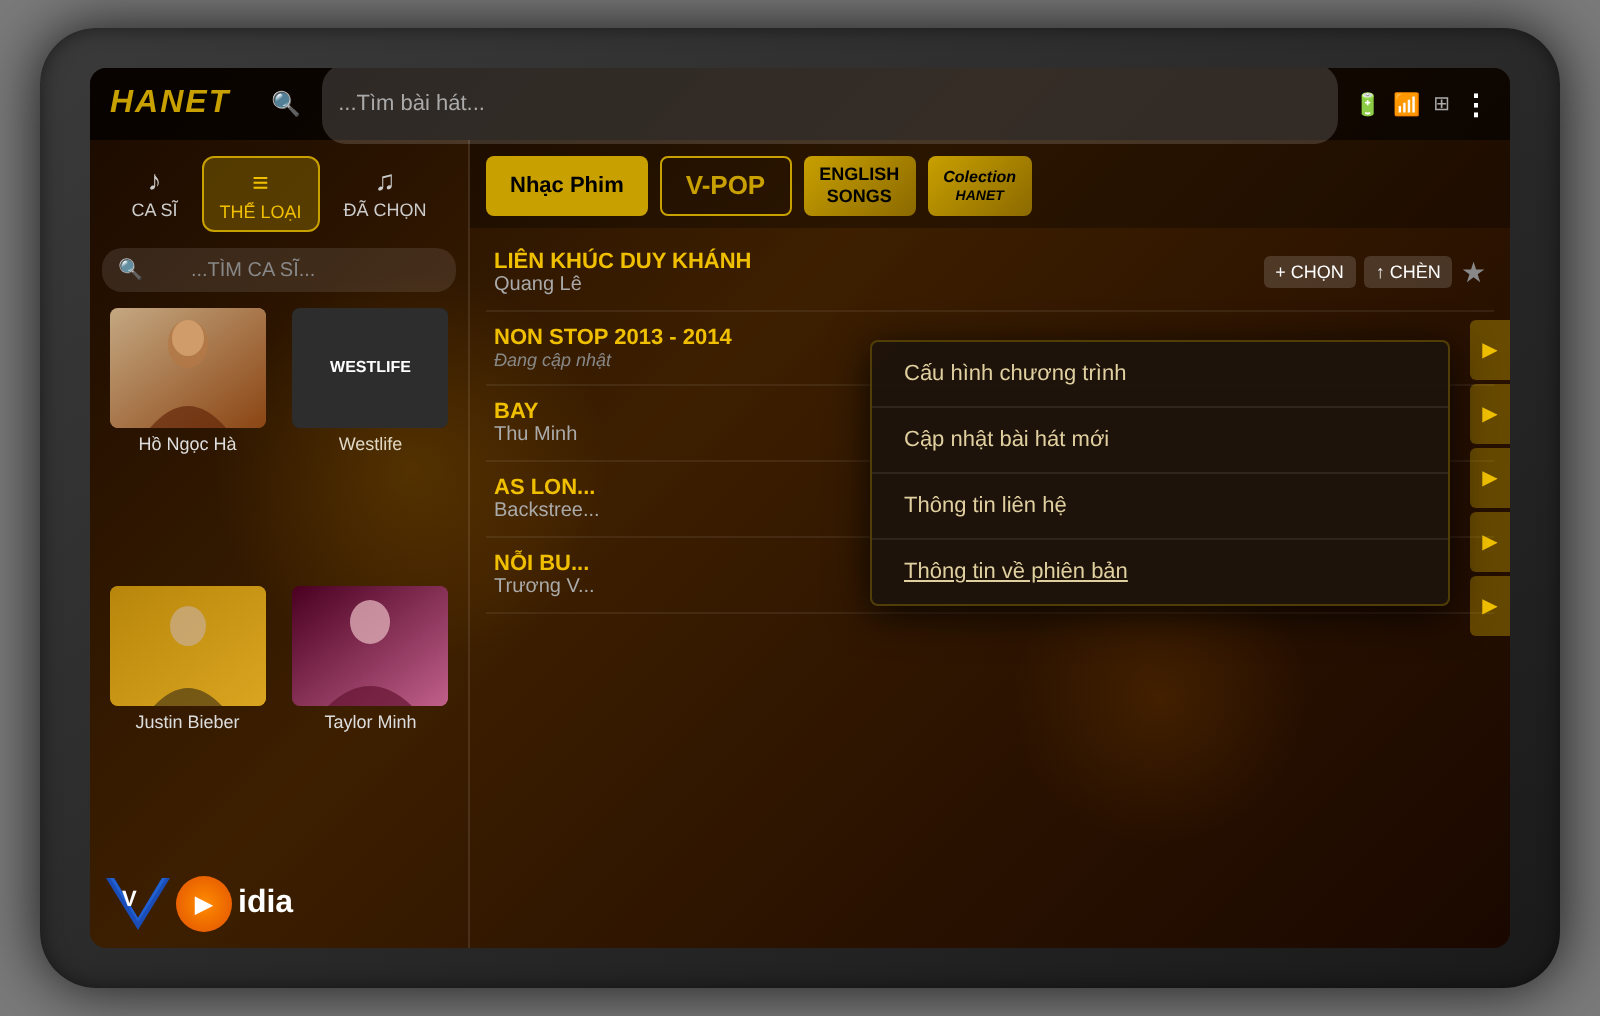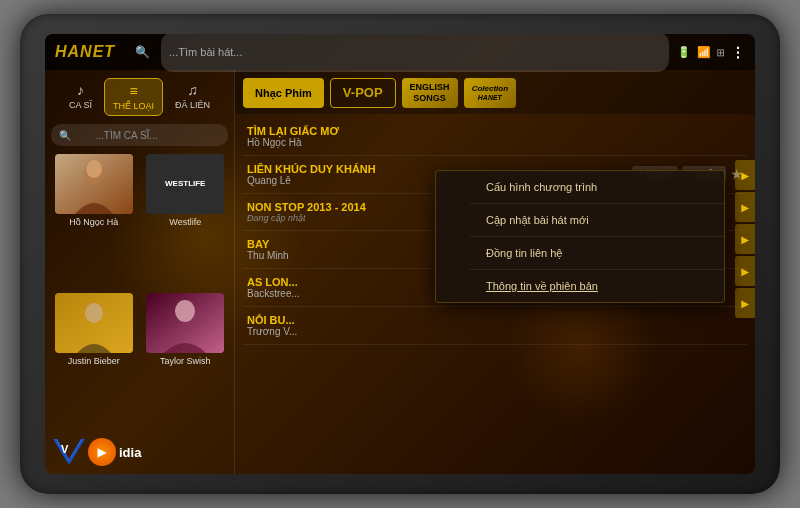--- a/index.html
+++ b/index.html
@@ -234,21 +234,21 @@
       border-radius: 50%;
       background: radial-gradient(circle, #ff8c00, #e05000);
       display: flex;
       align-items: center;
       justify-content: center;
       color: #fff;
       font-size: 12px;
     }
     .vidia-text {
       color: #fff;
-      font-size: 13px;
+      font-size: 16px;
       font-weight: bold;
     }
 
     
     .right-panel {
       flex: 1;
       display: flex;
       flex-direction: column;
       overflow: hidden;
       position: relative;
@@ -387,21 +387,20 @@
       position: absolute;
       top: 100px;
       left: 200px;
       right: 30px;
       background: rgba(30,20,10,0.97);
       border: 1px solid rgba(200,160,0,0.3);
       border-radius: 4px;
       overflow: hidden;
       pointer-events: all;
       box-shadow: 0 4px 20px rgba(0,0,0,0.8);
-      padding-left: 34px;
     }
     .dropdown-item {
       padding: 10px 16px;
       color: #e0d0a0;
       font-size: 11px;
       border-bottom: 1px solid rgba(255,255,255,0.08);
       cursor: pointer;
       display: flex;
       align-items: center;
       gap: 8px;
@@ -462,21 +461,21 @@
           <div class="cat-tab">
             <span class="cat-tab-icon">♪</span>
             <span>CA SĨ</span>
           </div>
           <div class="cat-tab active">
             <span class="cat-tab-icon">≡</span>
             <span>THỂ LOẠI</span>
           </div>
           <div class="cat-tab">
             <span class="cat-tab-icon">♫</span>
-            <span>ĐÃ LIÊN</span>
+            <span>ĐÃ CHỌN</span>
           </div>
         </div>
 
         <div class="search-artist">
           <span class="s-icon">🔍</span>
           <span class="s-placeholder">...TÌM CA SĨ...</span>
         </div>
 
         <div class="artist-grid">
 
@@ -542,21 +541,21 @@
                       <stop offset="0%" style="stop-color:#4a0020"></stop>
                       <stop offset="100%" style="stop-color:#c0608a"></stop>
                     </linearGradient>
                   </defs>
                   <rect width="78" height="60" fill="url(#g4)"></rect>
                   <ellipse cx="39" cy="18" rx="10" ry="11" fill="rgba(220,170,180,0.8)"></ellipse>
                   <path d="M18 60 Q39 40 60 60" fill="rgba(100,20,50,0.7)"></path>
                 </svg>
               </div>
             </div>
-            <span class="artist-name">Taylor Swish</span>
+            <span class="artist-name">Taylor Minh</span>
           </div>
 
         </div>
 
         <div class="logo-bottom">
           <div style="display:flex;align-items:center;gap:3px;">
 
             <div style="width:32px;height:26px;position:relative;display:flex;align-items:center;justify-content:center;">
               <svg width="32" height="26" viewBox="0 0 32 26">
                 <polygon points="0,0 16,26 32,0 28,0 16,20 4,0" fill="#1a4db8"></polygon>
@@ -577,24 +576,20 @@
 
         <div class="genre-tabs">
           <button class="genre-tab nhac-phim">Nhạc Phim</button>
           <button class="genre-tab vpop">V-POP</button>
           <button class="genre-tab english">ENGLISH<br>SONGS</button>
           <button class="genre-tab collection" style="font-style:italic;">Colection<br><span style="font-size:7px;">HANET</span></button>
         </div>
 
         <div class="song-list">
 
-          <div class="song-item">
-            <div class="song-title">TÌM LẠI GIẤC MƠ</div>
-            <div class="song-artist">Hồ Ngọc Hà</div>
-          </div>
 
           <div class="song-item">
             <div class="song-item-with-actions">
               <div class="song-info">
                 <div class="song-title">LIÊN KHÚC DUY KHÁNH</div>
                 <div class="song-artist">Quang Lê</div>
               </div>
               <div class="song-actions">
                 <button class="btn-chon">+ CHỌN</button>
                 <button class="btn-chen">↑ CHÈN</button>
@@ -635,21 +630,21 @@
 
         <div class="dropdown-overlay">
           <div class="dropdown-menu">
             <div class="dropdown-item">
               <span>Cấu hình chương trình</span>
             </div>
             <div class="dropdown-item">
               <span>Cập nhật bài hát mới</span>
             </div>
             <div class="dropdown-item">
-              <span>Đồng tin liên hệ</span>
+              <span>Thông tin liên hệ</span>
             </div>
             <div class="dropdown-item">
               <span>Thông tin về phiên bản</span>
             </div>
           </div>
         </div>
 
       </div>
     </div>
   </div>

